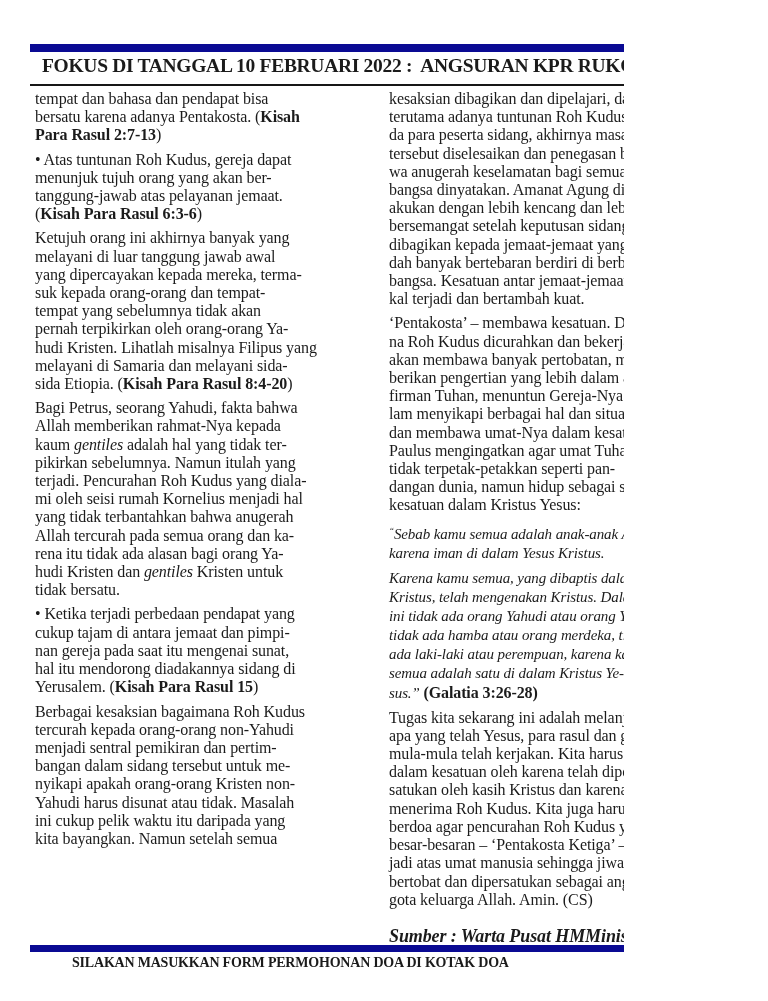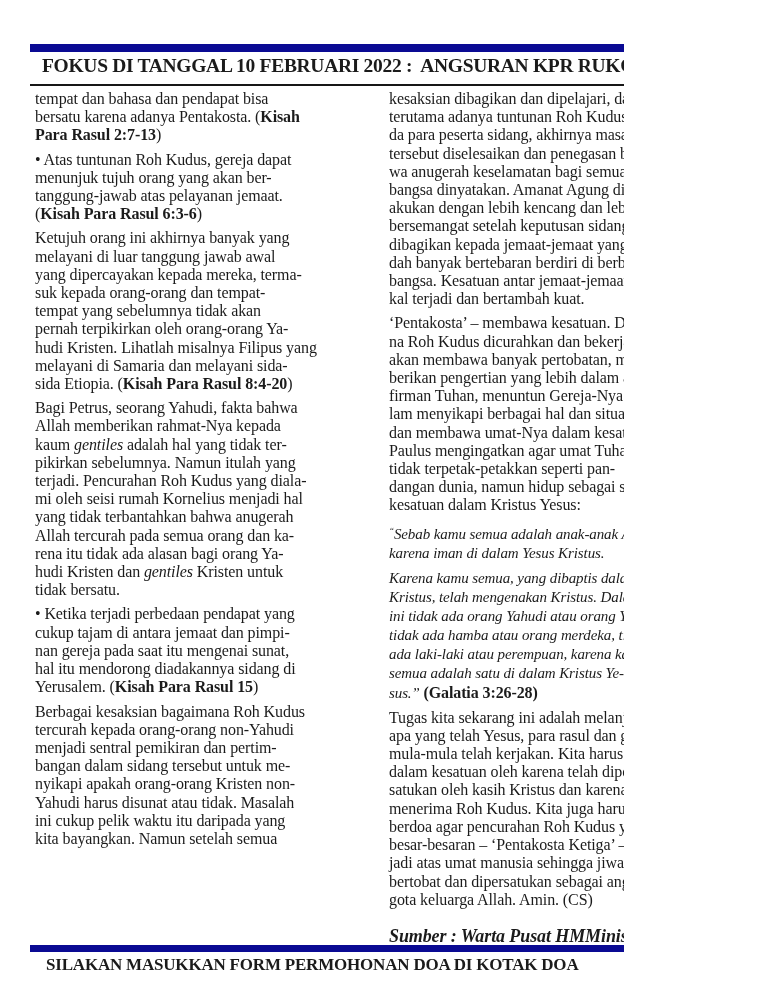--- a/index.html
+++ b/index.html
@@ -15,21 +15,21 @@
   .col{position:absolute;top:90px;width:352px;font-size:16px;line-height:18.2px;letter-spacing:-0.1px;}
   .col-left{left:35px;}
   .col-right{left:389px;}
   .para{margin:0 0 6px 0;white-space:pre-line;}
   .b{font-weight:bold;}
   .i{font-style:italic;}
   .sup{vertical-align:super;font-size:9px;}
   .quote{font-size:15px;font-style:italic;line-height:19px;}
   .quote .b{font-style:normal;font-size:16px;}
   .source{font-weight:bold;font-style:italic;font-size:18px;margin-top:18px;}
-  .footer-text{position:absolute;top:955px;left:46px;font-weight:bold;font-size:17px;letter-spacing:-0.2px;white-space:pre;}
+  .footer-text{position:absolute;top:955px;left:72px;font-weight:bold;font-size:14px;letter-spacing:-0.2px;white-space:pre;}
 </style>
 </head>
 <body>
 
 <div class="page">
 
   <div class="accent-bar top"></div>
 
   <div class="header-row">
     <span class="page-title">FOKUS DI TANGGAL 10 FEBRUARI 2022 :  ANGSURAN KPR RUKO</span>

